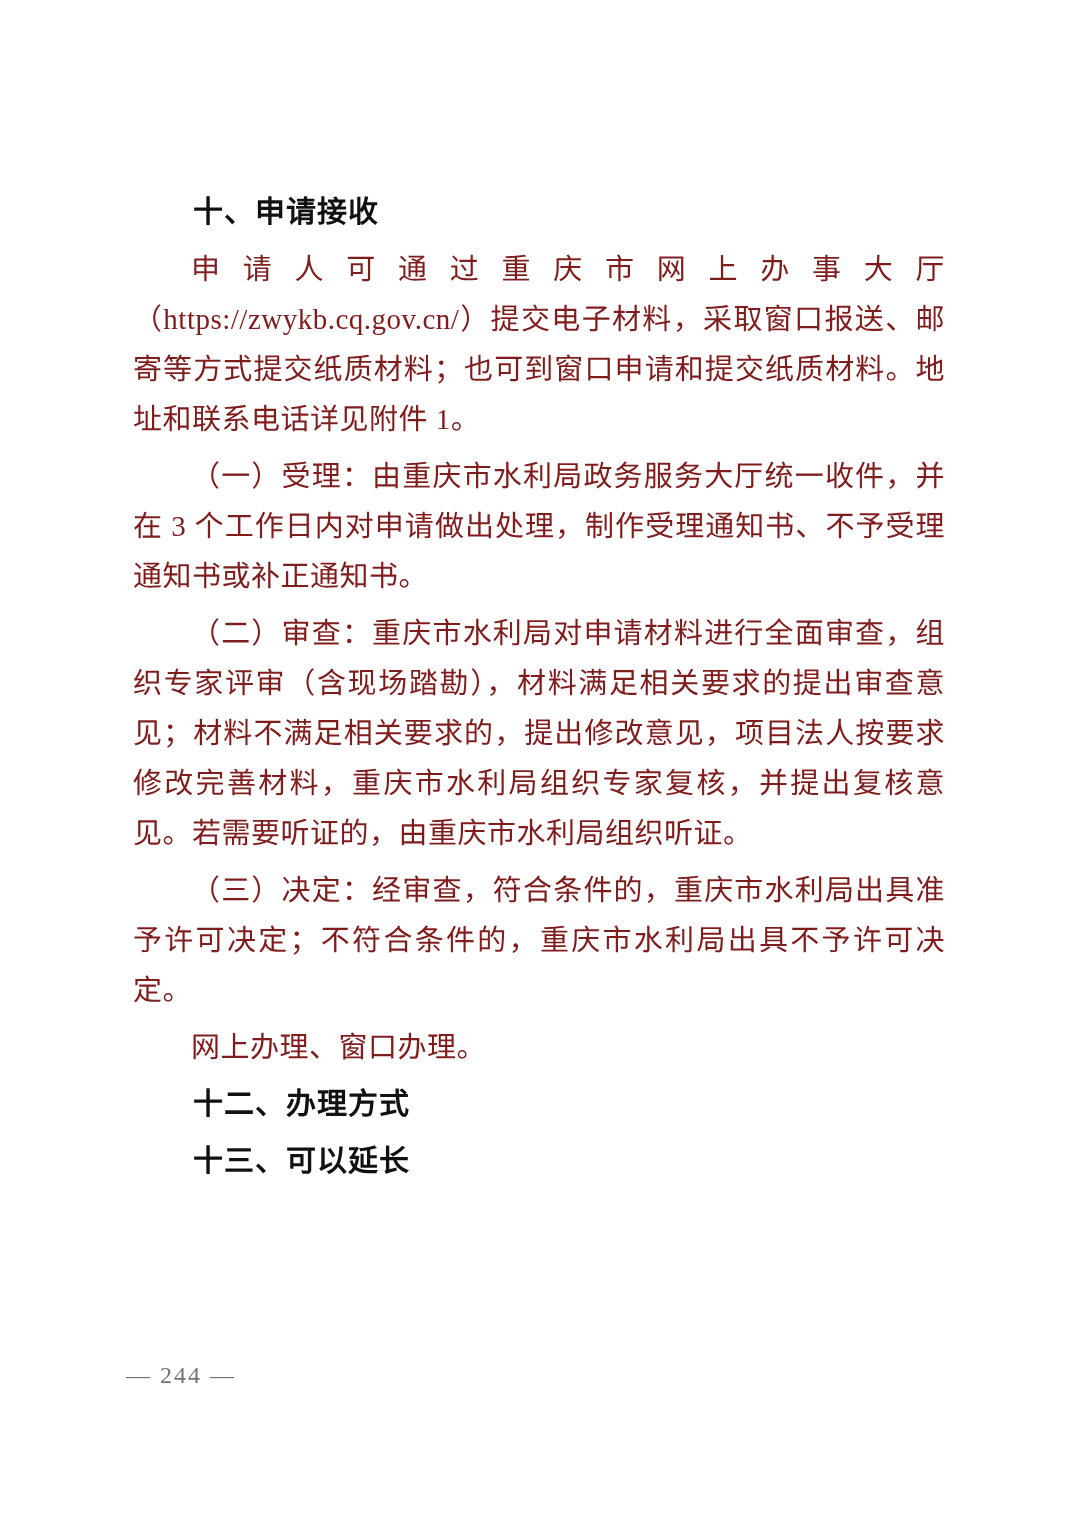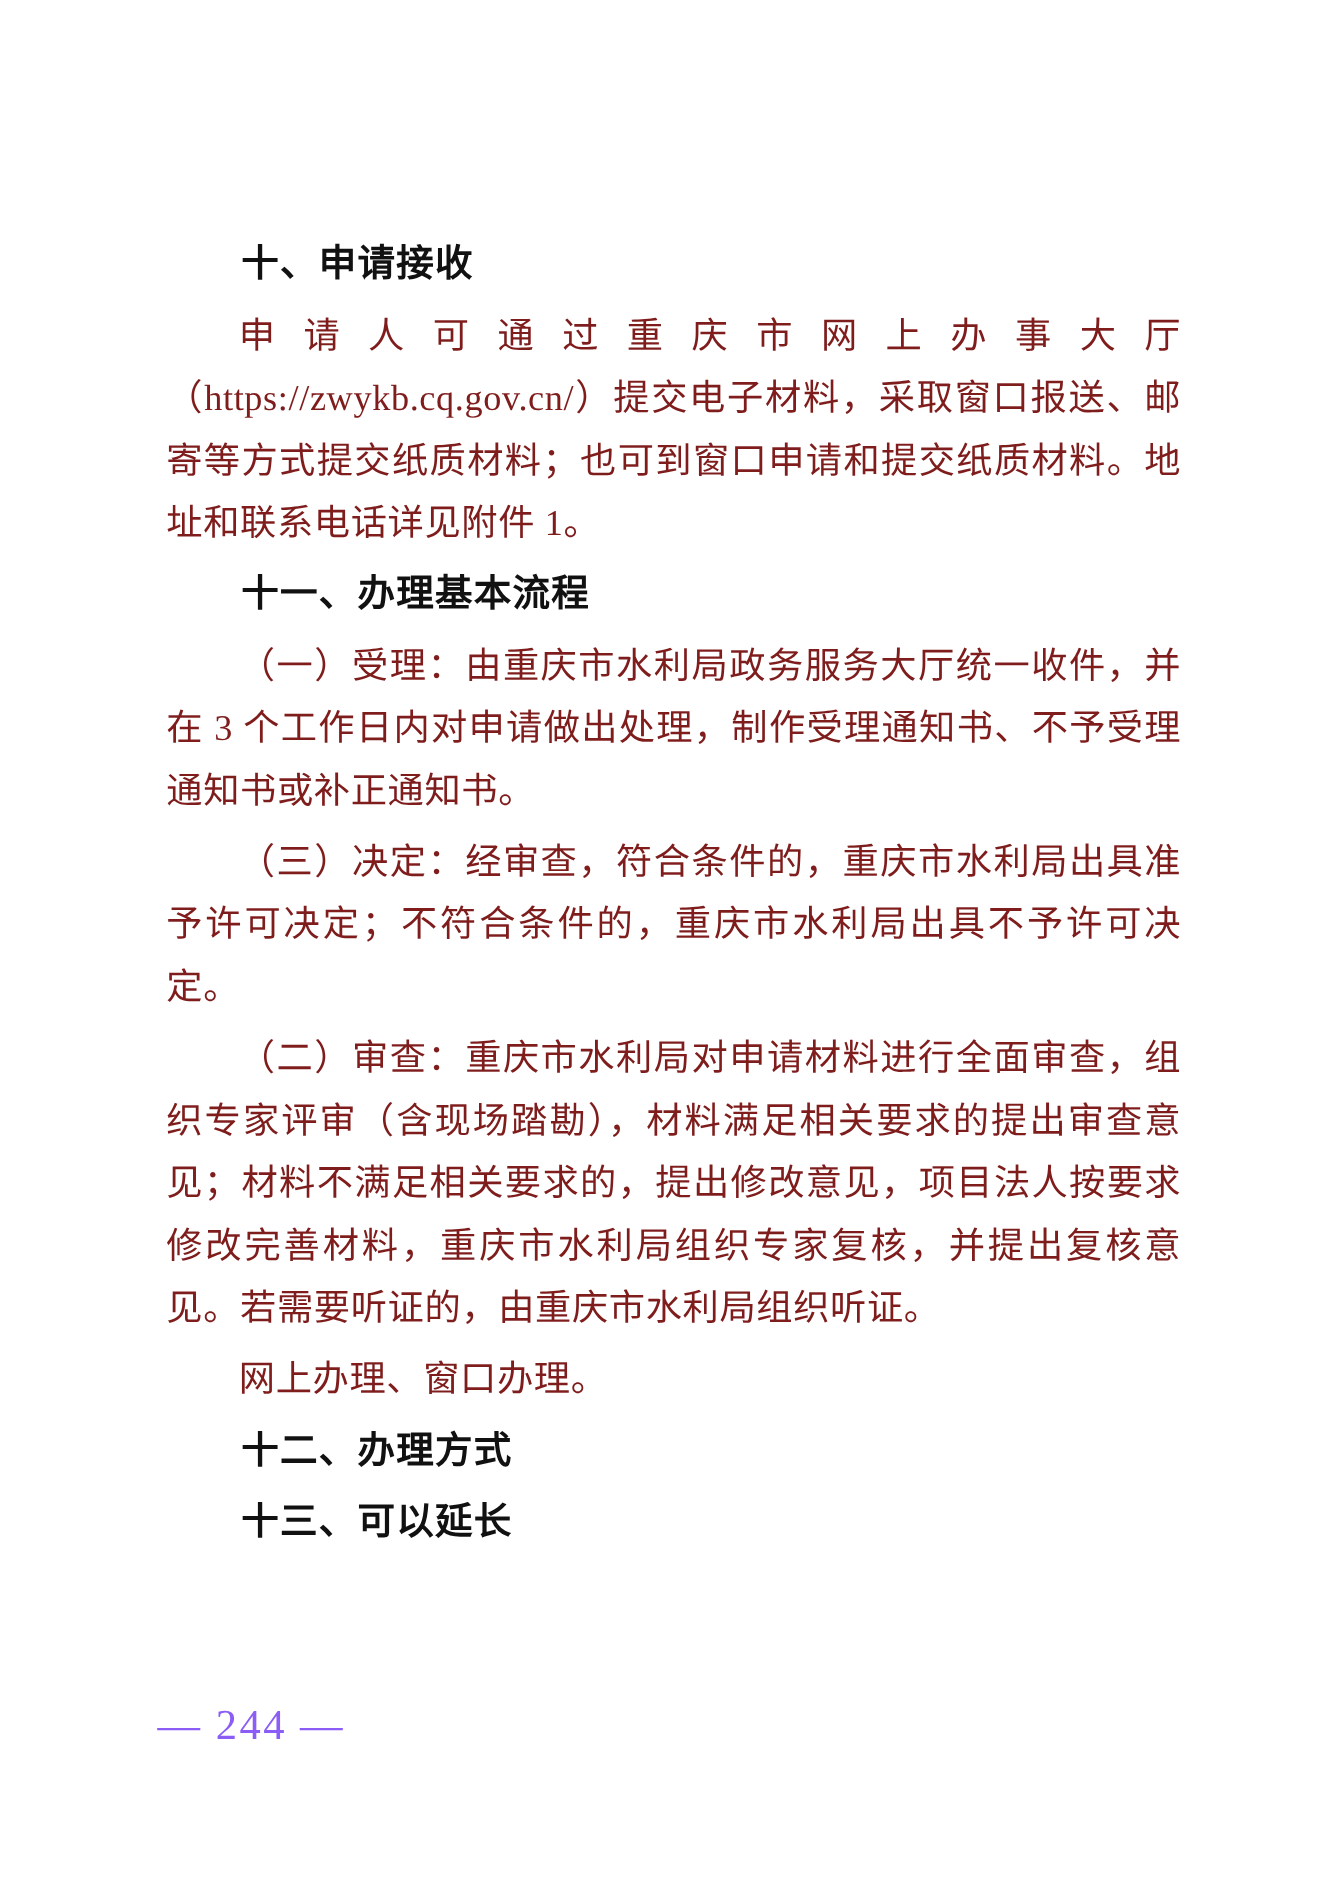--- a/index.html
+++ b/index.html
@@ -41,34 +41,33 @@
   .para {
     font-size: 29px;
     text-align: justify;
     letter-spacing: 0.5px;
   }
   .page-number {
     position: absolute;
     left: 126px;
     top: 1362px;
     font-family: "Liberation Serif", "DejaVu Serif", serif;
-    font-size: 34px;
-    color: #8b5cf6;
+    font-size: 24px;
+    color: #737373;
     letter-spacing: 2px;
   }
 </style>
 </head>
 <body>
 
 <div class="page">
   <div class="content">
     <div class="block heading">十、申请接收</div>
     <div class="block para">申请人可通过重庆市网上办事大厅（https://zwykb.cq.gov.cn/）提交电子材料，采取窗口报送、邮寄等方式提交纸质材料；也可到窗口申请和提交纸质材料。地址和联系电话详见附件 1。</div>
-    <div class="block heading">十一、办理基本流程</div>
     <div class="block para">（一）受理：由重庆市水利局政务服务大厅统一收件，并在 3 个工作日内对申请做出处理，制作受理通知书、不予受理通知书或补正通知书。</div>
+    <div class="block para">（二）审查：重庆市水利局对申请材料进行全面审查，组织专家评审（含现场踏勘），材料满足相关要求的提出审查意见；材料不满足相关要求的，提出修改意见，项目法人按要求修改完善材料，重庆市水利局组织专家复核，并提出复核意见。若需要听证的，由重庆市水利局组织听证。</div>
     <div class="block para">（三）决定：经审查，符合条件的，重庆市水利局出具准予许可决定；不符合条件的，重庆市水利局出具不予许可决定。</div>
-    <div class="block para">（二）审查：重庆市水利局对申请材料进行全面审查，组织专家评审（含现场踏勘），材料满足相关要求的提出审查意见；材料不满足相关要求的，提出修改意见，项目法人按要求修改完善材料，重庆市水利局组织专家复核，并提出复核意见。若需要听证的，由重庆市水利局组织听证。</div>
     <div class="block para">网上办理、窗口办理。</div>
     <div class="block heading">十二、办理方式</div>
     <div class="block heading">十三、可以延长</div>
   </div>
   <div class="page-number">— 244 —</div>
 </div>
 
 </body></html>

